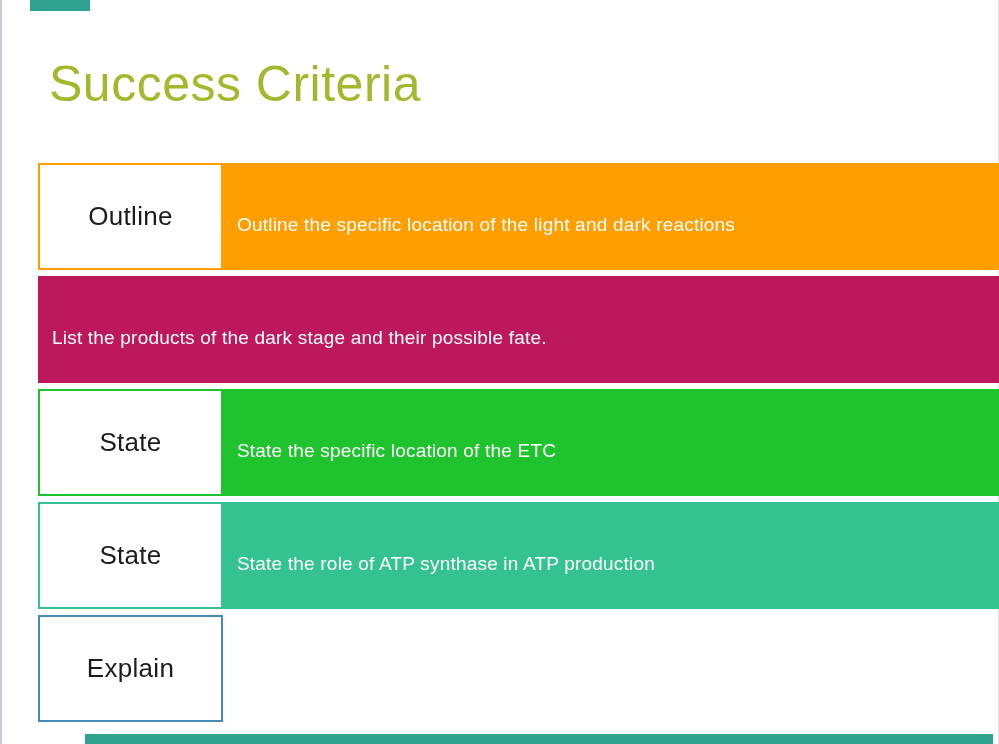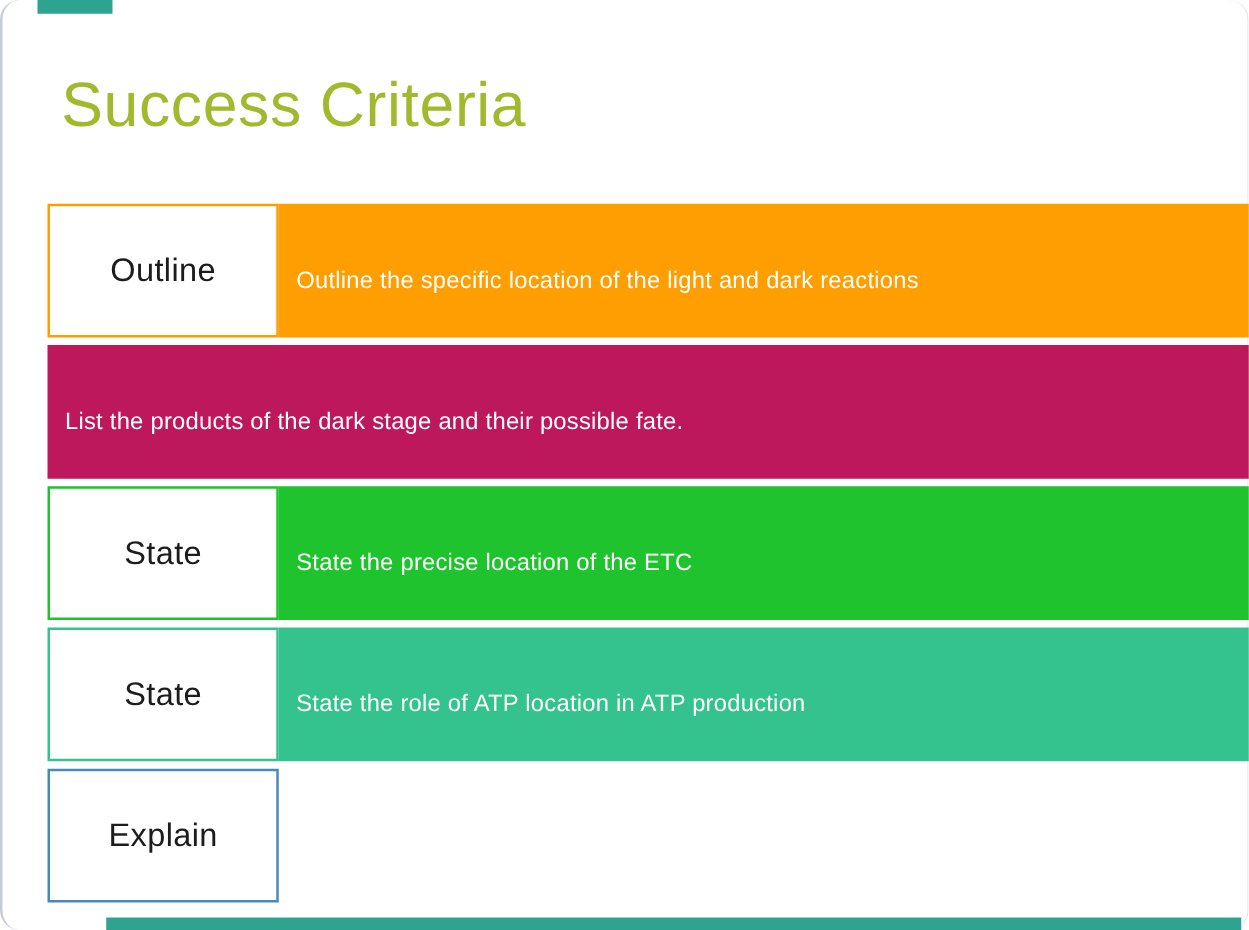--- a/index.html
+++ b/index.html
@@ -12,21 +12,20 @@
     overflow: hidden;
   }
   .slide {
     position: relative;
     width: 999px;
     height: 744px;
     background: #ffffff;
     border-left: 2px solid #c7cbd7;
     border-right: 1px solid #dfe2e8;
     box-sizing: border-box;
-    border-radius: 16px;
   }
   .accent-top {
     position: absolute;
     left: 28px;
     top: 0;
     width: 60px;
     height: 11px;
   }
   .accent-bottom {
     position: absolute;
@@ -112,30 +111,30 @@
       <div class="bar" style="background: #be185d;">
         <span>List the products of the dark stage and their possible fate.</span>
       </div>
     </div>
 
     <div class="row">
       <div class="label-box" style="border-color: rgb(30, 195, 45);">
         <span>State</span>
       </div>
       <div class="bar" style="background: rgb(30, 195, 45);">
-        <span>State the precise location of the ETC</span>
+        <span>State the specific location of the ETC</span>
       </div>
     </div>
 
     <div class="row">
       <div class="label-box" style="border-color: rgb(52, 194, 143);">
         <span>State</span>
       </div>
       <div class="bar" style="background: rgb(52, 194, 143);">
-        <span>State the role of ATP location in ATP production</span>
+        <span>State the role of ATP synthase in ATP production</span>
       </div>
     </div>
 
     <div class="row">
       <div class="label-box" style="border-color: rgb(70, 138, 184);">
         <span>Explain</span>
       </div>
     </div>
 
   </div>

